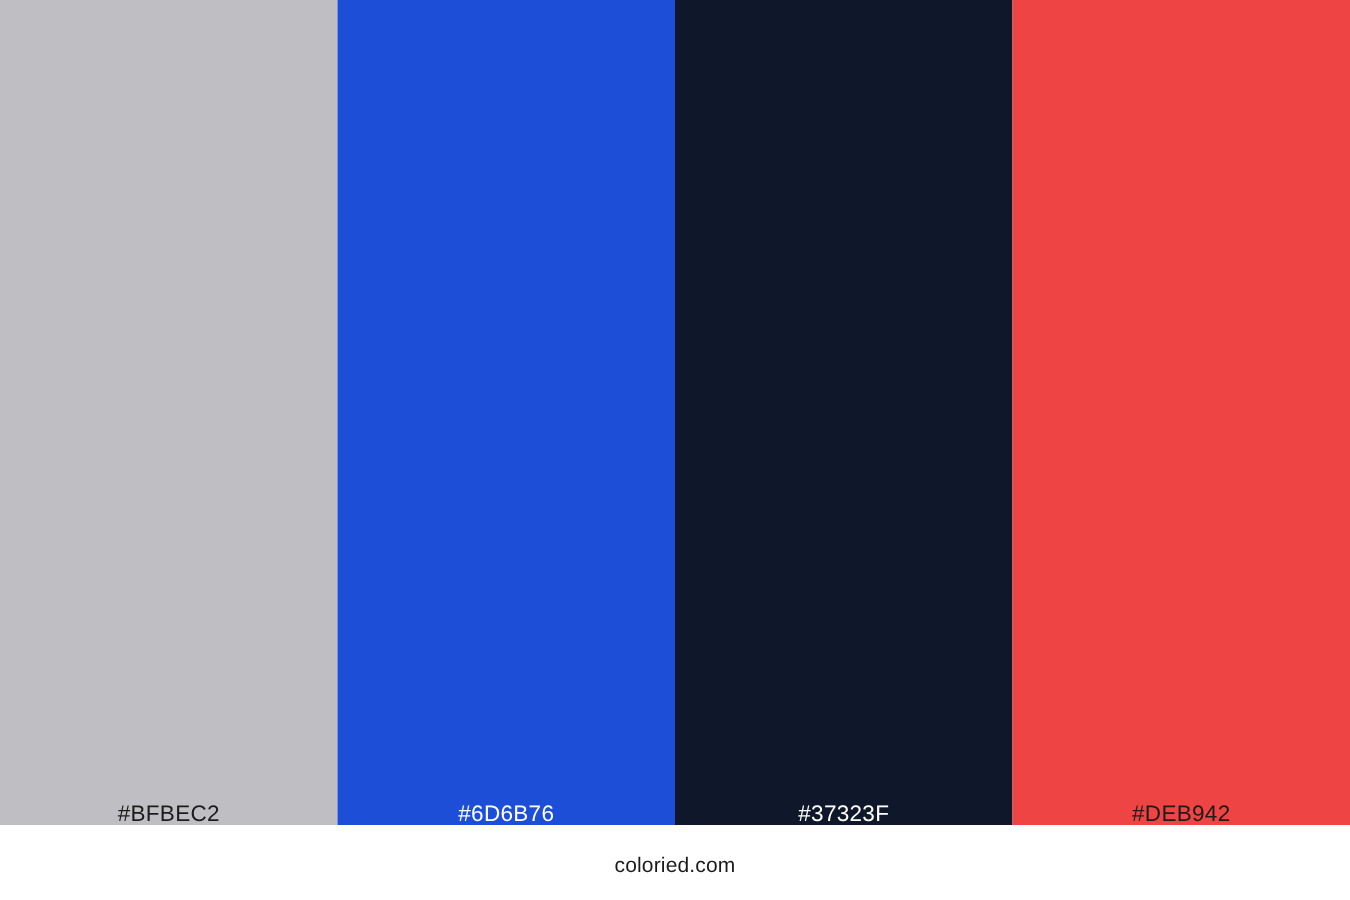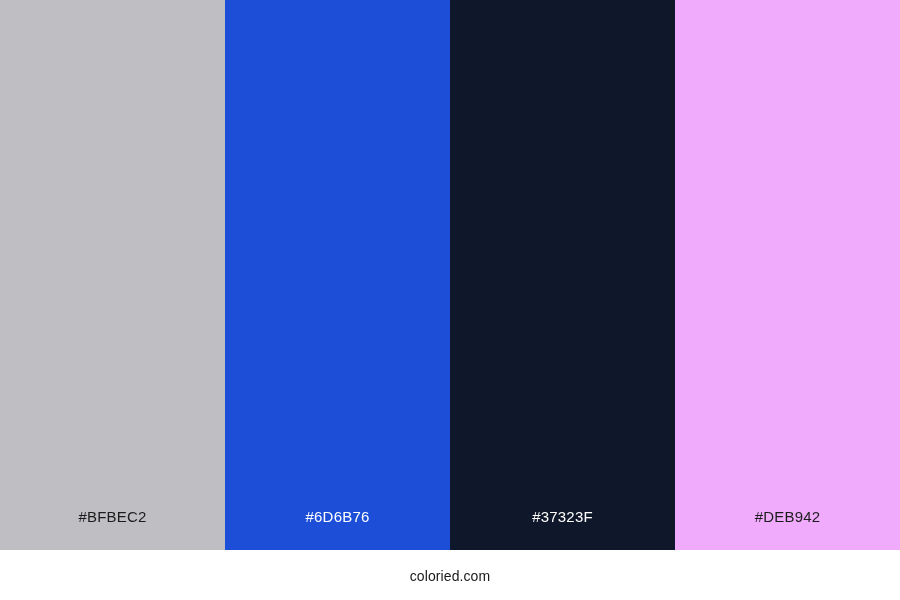--- a/index.html
+++ b/index.html
@@ -35,21 +35,21 @@
     justify-content: center;
   }
   .swatch-label {
     display: block;
     width: 100%;
     text-align: center;
     font-family: "Liberation Sans", sans-serif;
     font-size: 15px;
     line-height: 1;
     letter-spacing: 0.2px;
-    padding-bottom: 26px;
+    padding-bottom: 0;
     user-select: none;
   }
   .label-dark {
     color: #1c1c1c;
   }
   .label-light {
     color: #ffffff;
   }
   .footer {
     width: 900px;
@@ -80,21 +80,21 @@
     </div>
 
     <div class="swatch" style="background-color: #1d4ed8;">
       <span class="swatch-label label-light">#6D6B76</span>
     </div>
 
     <div class="swatch" style="background-color: #0f172a;">
       <span class="swatch-label label-light">#37323F</span>
     </div>
 
-    <div class="swatch" style="background-color: #f0abfc;">
+    <div class="swatch" style="background-color: #ef4444;">
       <span class="swatch-label label-dark">#DEB942</span>
     </div>
 
 
   </div>
 
   <div class="footer">
     <span class="footer-text">coloried.com</span>
   </div>
 

